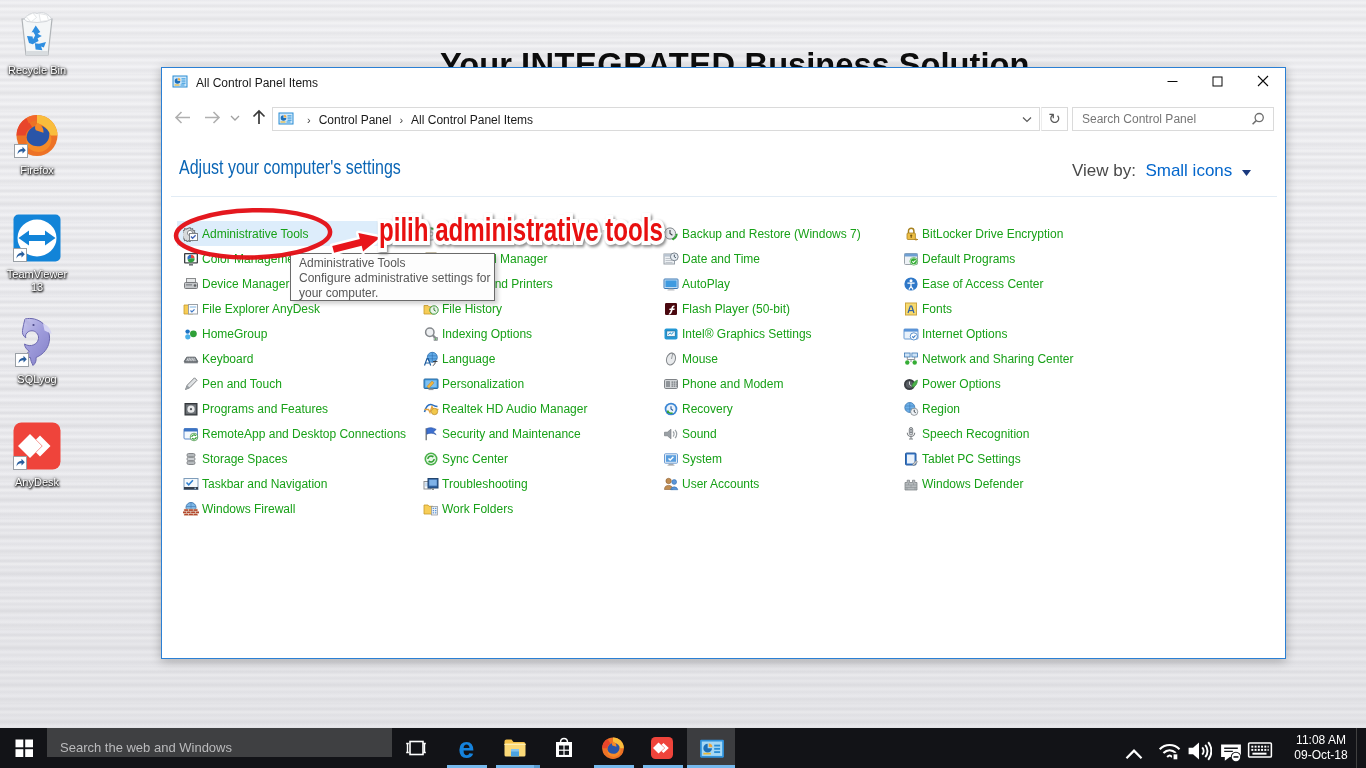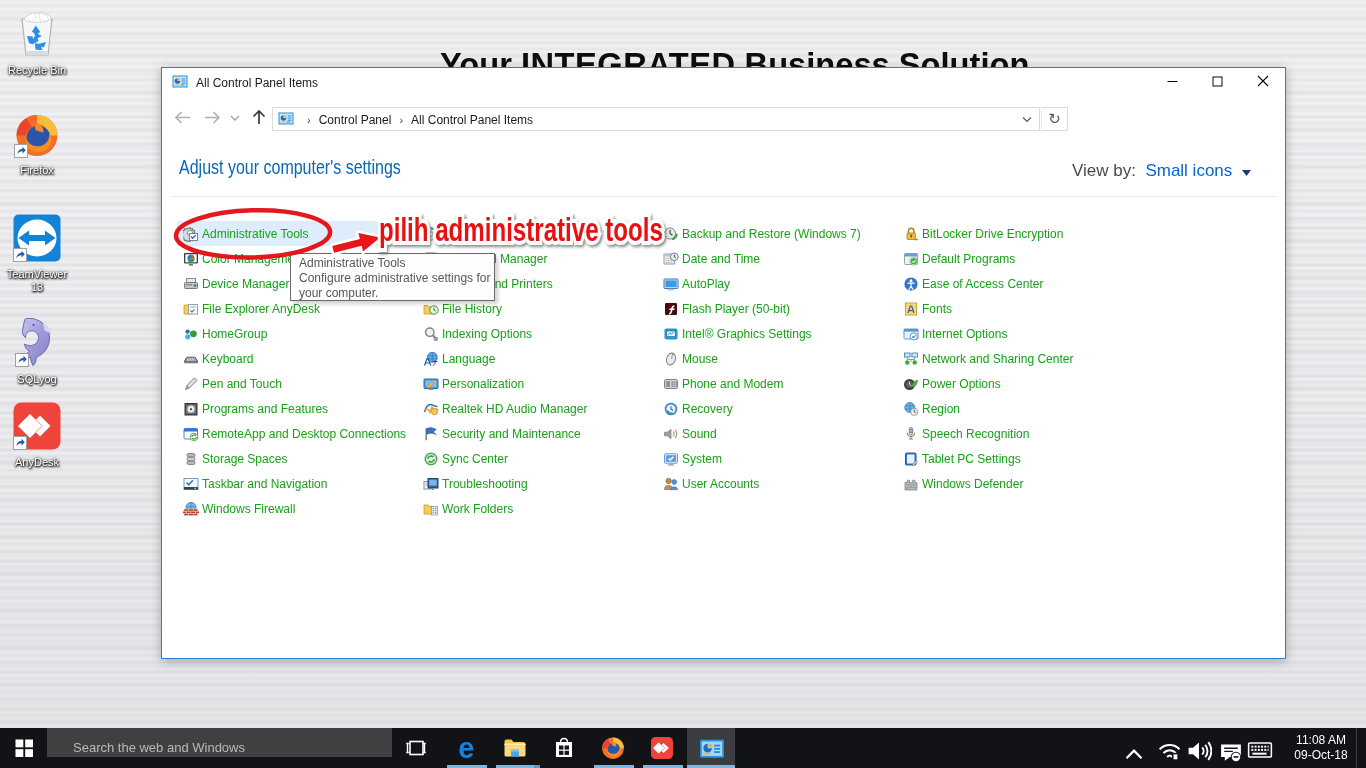--- a/index.html
+++ b/index.html
@@ -71,21 +71,21 @@
   position:absolute; left:217px; top:143px; z-index:7;
   font-size:33px; font-weight:bold; color:#e81010; white-space:nowrap;
   transform:scaleX(0.73); transform-origin:0 0;
   filter: drop-shadow(2.5px 2.5px 1.6px rgba(110,110,110,0.8));
 }
 #redtext .bg { position:absolute; left:0; top:0; -webkit-text-stroke:8px #fff; }
 #redtext .fg { position:relative; }
 #taskbar { position:absolute; left:0; top:728px; width:1366px; height:40px; background:#121317; z-index:10; }
 #tsearch {
   position:absolute; left:47px; top:0; width:345px; height:29px; background:#3f4042;
-  color:#bababc; font-size:13px; line-height:40px; padding-left:26px;
+  color:#bababc; font-size:13px; line-height:40px; padding-left:13px;
 }
 .tbicon { position:absolute; top:7px; width:26px; height:26px; }
 .underline { position:absolute; top:37px; height:3px; background:#76b9ed; }
 #cpbtn { position:absolute; left:687px; top:0; width:48px; height:40px; background:#3c3d40; }
 #clock { position:absolute; left:1289px; top:5px; width:64px; text-align:center; color:#fff; font-size:12px; line-height:15px; }
 #showdesk { position:absolute; left:1356px; top:0; width:7px; height:40px; border-left:1px solid #404040; }
 </style>
 </head>
 <body>
 <div id="desktop"></div>
@@ -143,21 +143,21 @@
 <path d="M10 2 C16 0.5 23 2 28 6.5 C34 12 36 20 33.5 27.5 C31.5 33.5 27 38 21 40.5 C21.5 43.5 20.5 46.5 18 48.5 C16.5 45.5 15.5 43 15.5 40.5 C13 40.8 10.5 40.2 8.5 38.8 C10.8 37.5 12.8 36 14.2 34.2 C11.5 32.5 9.8 30 9.5 27 C12.5 28.8 15.8 29.2 18.8 27.8 C23.2 25.6 24.8 20.8 22.5 17 C20.5 13.8 16.5 12.8 13.2 14.8 C11 16.2 10 18.5 10.8 20.8 C8.2 19.2 7 16.5 7.5 13.5 C8 9.5 9 5.5 10 2 Z" fill="url(#dol)" stroke="#6c69b0" stroke-width="1"></path>
 <path d="M10 2 C14.5 4 17 7 17.5 10.5 C14 9.5 11.5 7.5 10 4.5 Z" fill="#b5b3e2"></path>
 <path d="M28 6.5 C33 8.5 36 12.5 36.5 17 L29.5 13.5 Z" fill="#d5d4f2"></path>
 <circle cx="18.5" cy="8" r="1.1" fill="#4c4a88"></circle>
 </svg><svg width="14" height="14" viewBox="0 0 14 14" style="position:absolute; left:0; bottom:0;">
 <rect x="0.5" y="0.5" width="13" height="13" fill="#fff" stroke="#9aa0a6"></rect>
 <path d="M3.5 10.5 C3.5 7 5.5 5 8.5 4.8 L8.5 2.8 L11.8 6.2 L8.5 9.5 L8.5 7.3 C6 7.3 4.5 8.5 3.5 10.5 Z" fill="#2a5f9e"></path>
 </svg></div>
   <div class="lbl">SQLyog</div>
 </div>
-<div class="dicon" style="left:-1px; top:402px;">
+<div class="dicon" style="left:-1px; top:422px;">
   <div class="wrap"><svg class="img" width="48" height="48" viewBox="0 0 48 48">
 <rect x="0.5" y="0.5" width="47" height="47" rx="8" fill="#ef443b"></rect>
 <path d="M17 12 L29 24 L17 36 L5 24 Z" fill="#fff"></path>
 <path d="M27 13.5 L37.5 24 L27 34.5 L23 30.5 L29.5 24 L23 17.5 Z" fill="#fff"></path>
 </svg><svg width="14" height="14" viewBox="0 0 14 14" style="position:absolute; left:0; bottom:0;">
 <rect x="0.5" y="0.5" width="13" height="13" fill="#fff" stroke="#9aa0a6"></rect>
 <path d="M3.5 10.5 C3.5 7 5.5 5 8.5 4.8 L8.5 2.8 L11.8 6.2 L8.5 9.5 L8.5 7.3 C6 7.3 4.5 8.5 3.5 10.5 Z" fill="#2a5f9e"></path>
 </svg></div>
   <div class="lbl">AnyDesk</div>
 </div>
@@ -209,20 +209,26 @@
         <rect x="9.5" y="8.6" width="4" height="1.3" fill="#4aa3e0"></rect>
         <rect x="2.5" y="10.4" width="5" height="1.2" fill="#e8b83c"></rect>
         <rect x="8.5" y="10.4" width="4" height="1.2" fill="#4aa3e0"></rect>
       </svg>
     <div class="crumb"><span class="crumbsep">›</span>Control Panel<span class="crumbsep">›</span>All Control Panel Items</div>
     <svg style="position:absolute; right:7px; top:8px;" width="10" height="7" viewBox="0 0 10 7">
         <path d="M1 1.5l4 4 4-4" stroke="#5a5a5a" stroke-width="1.2" fill="none"></path>
       </svg>
   </div>
   <div id="refreshbtn">↻</div>
+  <div id="searchbox">Search Control Panel
+    <svg class="mag" width="14" height="14" viewBox="0 0 14 14">
+        <circle cx="8.2" cy="5.6" r="4.1" fill="none" stroke="#6f6f6f" stroke-width="1.3"></circle>
+        <path d="M5.2 8.6l-3.6 3.6" stroke="#6f6f6f" stroke-width="1.5"></path>
+      </svg>
+  </div>
 
   <div id="heading">Adjust your computer's settings</div>
   <div id="viewby">View by:&nbsp;&nbsp;<a>Small icons</a>&nbsp; <svg width="9" height="6" viewBox="0 0 9 6" style="display:inline-block;">
         <path d="M0 0h9L4.5 6z" fill="#19397e"></path>
       </svg></div>
   <div id="sepline"></div>
   <div id="hilite"></div>
 <div class="cpitem" style="left:21px; top:158px;">
       <svg class="ci" width="16" height="16" viewBox="0 0 16 16">
         <path d="M7 1.6l.9 1.5 1.7-.4.3 1.7 1.7.3-.4 1.7 1.5.9-1 1.4 1 1.4-1.5.9.4 1.7-1.7.3-.3 1.7-1.7-.4-.9 1.5-1.4-1-1.4 1-.9-1.5-1.7.4-.3-1.7-1.7-.3.4-1.7-1.5-.9 1-1.4-1-1.4 1.5-.9-.4-1.7 1.7-.3.3-1.7 1.7.4z" fill="#d6d9db" stroke="#74787c" stroke-width="1.1"></path>

